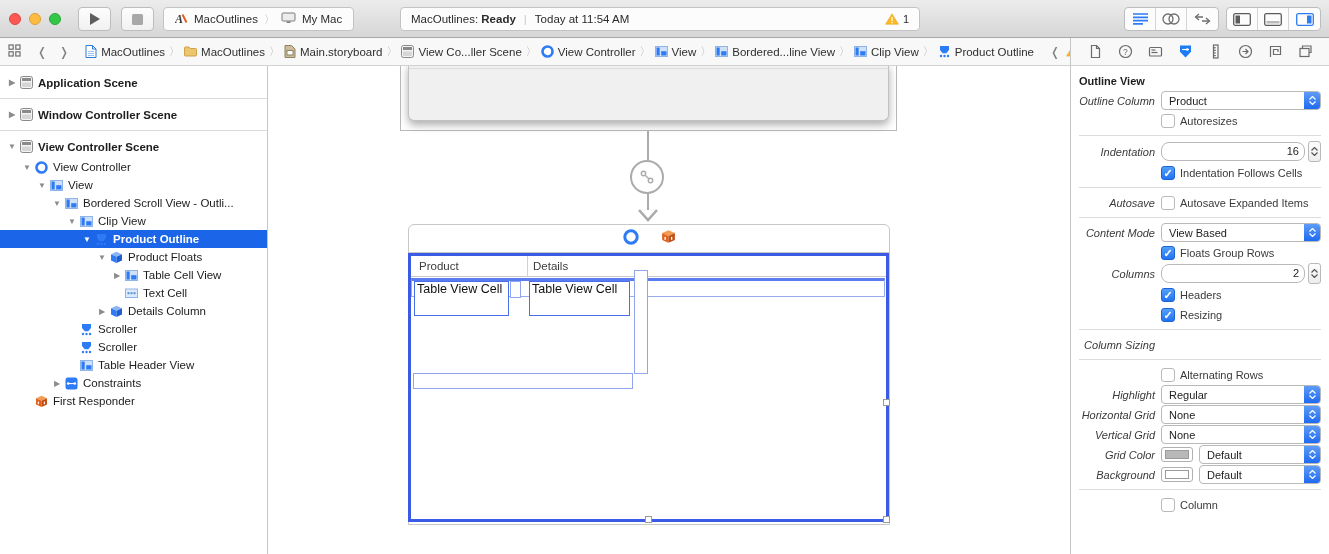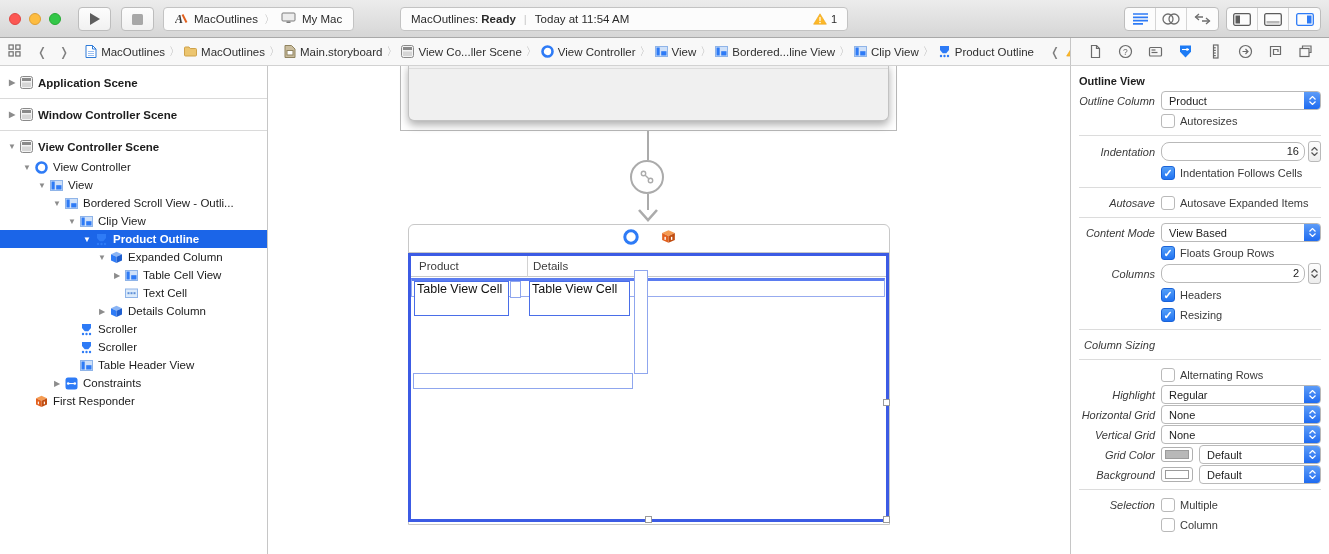--- a/index.html
+++ b/index.html
@@ -135,21 +135,21 @@
             <line x1="7.5" y1="2.5" x2="11.5" y2="10.5" stroke="#e2601e" stroke-width="2"></line>
           </svg></span>
       <span>MacOutlines</span>
       <span class="bc-sep">〉</span>
       <span class="icn"><svg width="15" height="12" viewBox="0 0 15 12">
             <rect x="1" y="1" width="13" height="8" rx="1" fill="#ececec" stroke="#7c7c7c"></rect>
             <rect x="5.5" y="9.5" width="4" height="1.5" fill="#7c7c7c"></rect>
           </svg></span>
       <span>My Mac</span>
     </div>
-    <div class="capsule status-cap" style="left:400px;width:448px;">
+    <div class="capsule status-cap" style="left:400px;width:520px;">
       <span>MacOutlines:</span>&nbsp;
       <span class="bold">Ready</span>
       <span class="vline">|</span>
       <span>Today at 11:54 AM</span>
       <span class="status-warn">
         <svg width="14" height="12" viewBox="0 0 14 12">
             <path d="M7 0.8 L13.4 11.2 H0.6 Z" fill="#fdb827" stroke="#e9a51f" stroke-width="0.6" stroke-linejoin="round"></path>
             <rect x="6.4" y="4" width="1.2" height="4" rx="0.6" fill="#fff"></rect>
             <circle cx="7" cy="9.6" r="0.8" fill="#fff"></circle>
           </svg>
@@ -473,21 +473,21 @@
       </div>
       <div class="sb-row" style="padding-left: 96px;">
         <span class="sb-disc">▼</span>
         <span class="sb-icon">
           <svg width="13" height="13" viewBox="0 0 13 13">
             <polygon points="6.5,0.8 12,3.3 6.5,5.8 1,3.3" fill="#8ab4f4"></polygon>
             <polygon points="1,3.3 6.5,5.8 6.5,12 1,9.5" fill="#2e7bf6"></polygon>
             <polygon points="12,3.3 6.5,5.8 6.5,12 12,9.5" fill="#1f5fd0"></polygon>
           </svg>
         </span>
-        <span>Expanded Column</span>
+        <span>Product Floats</span>
       </div>
       <div class="sb-row" style="padding-left: 111px;">
         <span class="sb-disc">▶</span>
         <span class="sb-icon">
           <svg width="13" height="13" viewBox="0 0 13 13">
             <rect x="0.5" y="1.5" width="12" height="10" fill="#cfe1f9" stroke="#8fb4e8"></rect>
             <rect x="1.5" y="2.5" width="3.2" height="8" fill="#2e7bf6"></rect>
             <rect x="6.2" y="6.2" width="5.3" height="4.3" fill="#2e7bf6"></rect>
           </svg>
         </span>
@@ -848,29 +848,20 @@
               </svg>
               <svg width="7" height="4" viewBox="0 0 7 4">
                 <path d="M0.5 0.5 L3.5 3.5 L6.5 0.5" fill="none" stroke="#fff" stroke-width="1.2"></path>
               </svg>
             </span>
           </div>
         </div>
       </div>
       <div class="insp-div"></div>
       <div class="insp-row rel">
-        <span class="insp-label">Selection</span>
-        <div class="insp-ctrl rel">
-          <span class="chk-item">
-            <span class="chk off"></span>
-            <span>Multiple</span>
-          </span>
-        </div>
-      </div>
-      <div class="insp-row rel">
         <span class="insp-label"></span>
         <div class="insp-ctrl rel">
           <span class="chk-item">
             <span class="chk off"></span>
             <span>Column</span>
           </span>
         </div>
       </div>
     </div>
 </div>

